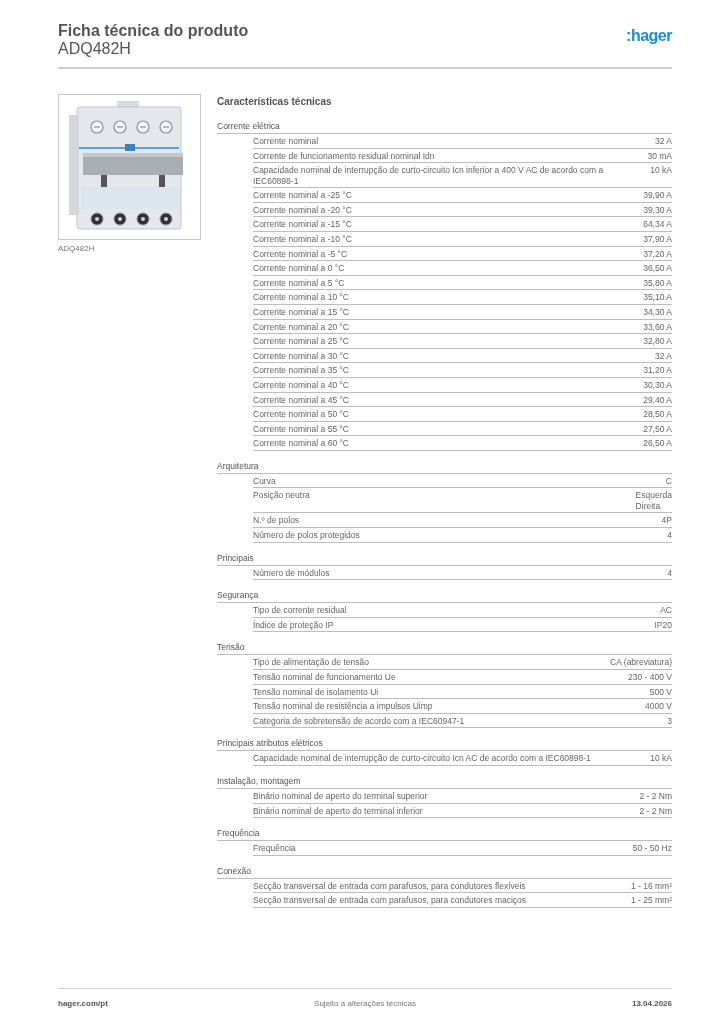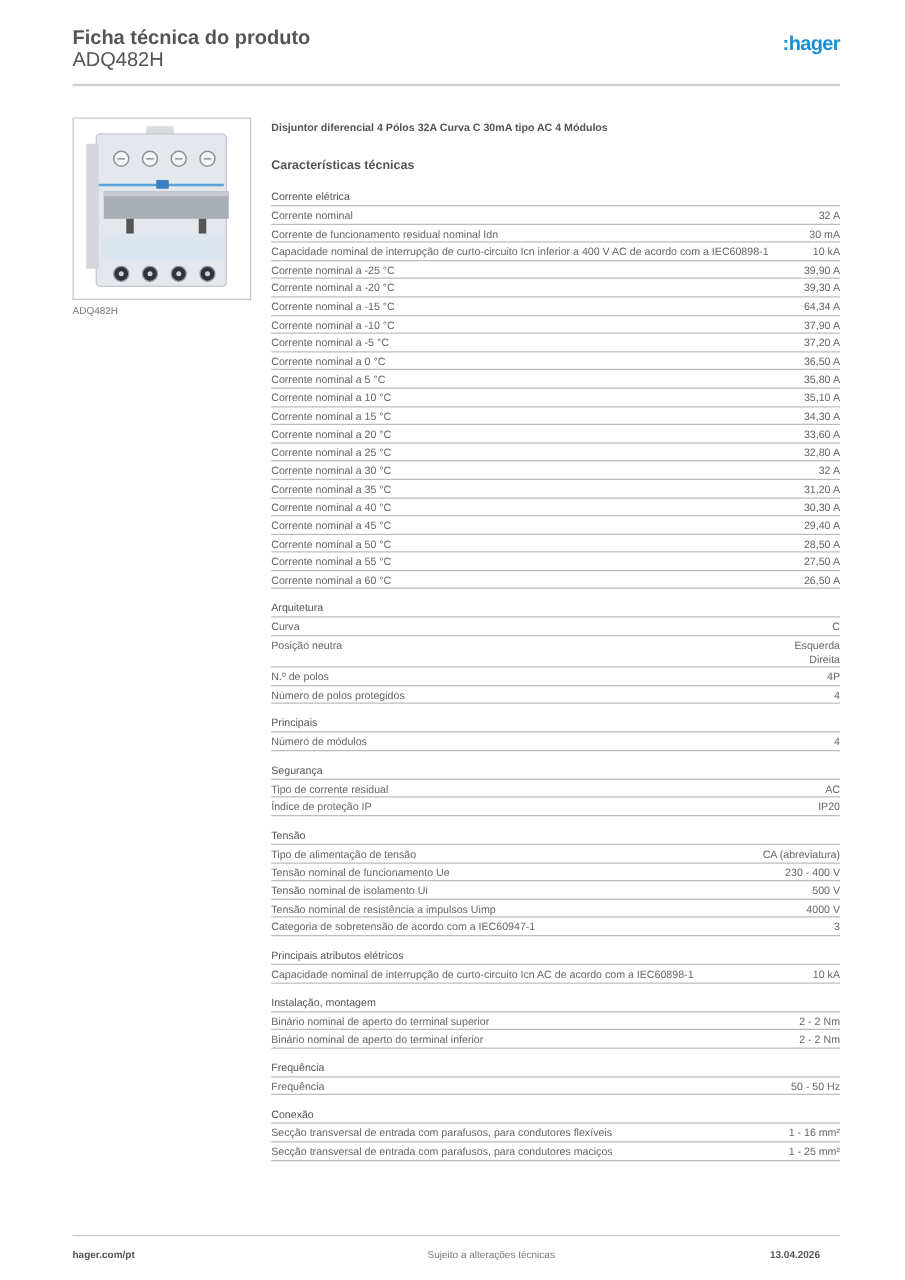--- a/index.html
+++ b/index.html
@@ -14,29 +14,29 @@
 
   .product-image { position: absolute; left: 58px; top: 94px; width: 143px; height: 146px; border: 1px solid #c8c8c8; background: #fff; }
   .product-caption { position: absolute; left: 58px; top: 244px; font-size: 8px; color: #777; }
 
   .content { position: absolute; left: 217px; top: 96px; width: 455px; }
   .product-desc { font-size: 8.5px; font-weight: bold; color: #555; line-height: 12px; height: 31px; }
   .char-title { font-size: 10px; font-weight: bold; color: #555; line-height: 12px; height: 24px; }
 
   .section { margin-bottom: 9px; }
   .section-title { font-size: 8.5px; font-weight: normal; color: #555; line-height: 13px; height: 14px; border-bottom: 1px solid #bdbdbd; }
-  .row { display: flex; justify-content: space-between; font-size: 8.5px; color: #666; line-height: 10.5px; padding: 2px 0 1px 0; border-bottom: 1px solid #bdbdbd; min-height: 14.6px; }
+  .row { display: flex; justify-content: space-between; font-size: 8.5px; color: #666; line-height: 10.5px; padding: 2px 0 1px 0; border-bottom: 1px solid #bdbdbd; min-height: 14.6px; margin-left: 36px; }
   .row .lbl { flex: 1; padding-right: 30px; }
-  .row .val { text-align: right; white-space: pre-line; }
+  .row .val { text-align: left; white-space: pre-line; }
 
   .footer-rule { position: absolute; left: 58px; top: 988px; width: 614px; height: 1px; background: #cfcfcf; }
   .footer { position: absolute; left: 58px; top: 999px; width: 614px; font-size: 8px; height: 12px; }
   .footer-left { position: absolute; left: 0; font-weight: bold; color: #555; }
-  .footer-center { position: absolute; left: 0; width: 100%; text-align: center; color: #777; margin-left: 28px; }
-  .footer-right { position: absolute; right: 16px; font-weight: bold; color: #555; }
+  .footer-center { position: absolute; left: 0; width: 100%; text-align: center; color: #777; }
+  .footer-right { position: absolute; right: 0; font-weight: bold; color: #555; }
 </style>
 </head>
 <body>
 
 <div class="header">
   <div class="header-title">Ficha técnica do produto</div>
   <div class="header-sub">ADQ482H</div>
   <div class="logo">:hager</div>
 </div>
 <div class="header-rule"></div>
@@ -82,21 +82,20 @@
       <circle cx="38" cy="124" r="2"></circle>
         <circle cx="61" cy="124" r="2"></circle>
         <circle cx="84" cy="124" r="2"></circle>
         <circle cx="107" cy="124" r="2"></circle>
     </g>
   </svg>
 </div>
 <div class="product-caption">ADQ482H</div>
 
 <div class="content">
-  <div class="product-desc">Disjuntor diferencial 4 Pólos 32A Curva C 30mA tipo AC 4 Módulos</div>
   <div class="char-title">Características técnicas</div>
   <div id="sections">
       <div class="section">
         <div class="section-title">Corrente elétrica</div>
         <div class="row">
           <span class="lbl">Corrente nominal</span>
           <span class="val">32 A</span>
         </div>
         <div class="row">
           <span class="lbl">Corrente de funcionamento residual nominal Idn</span>

